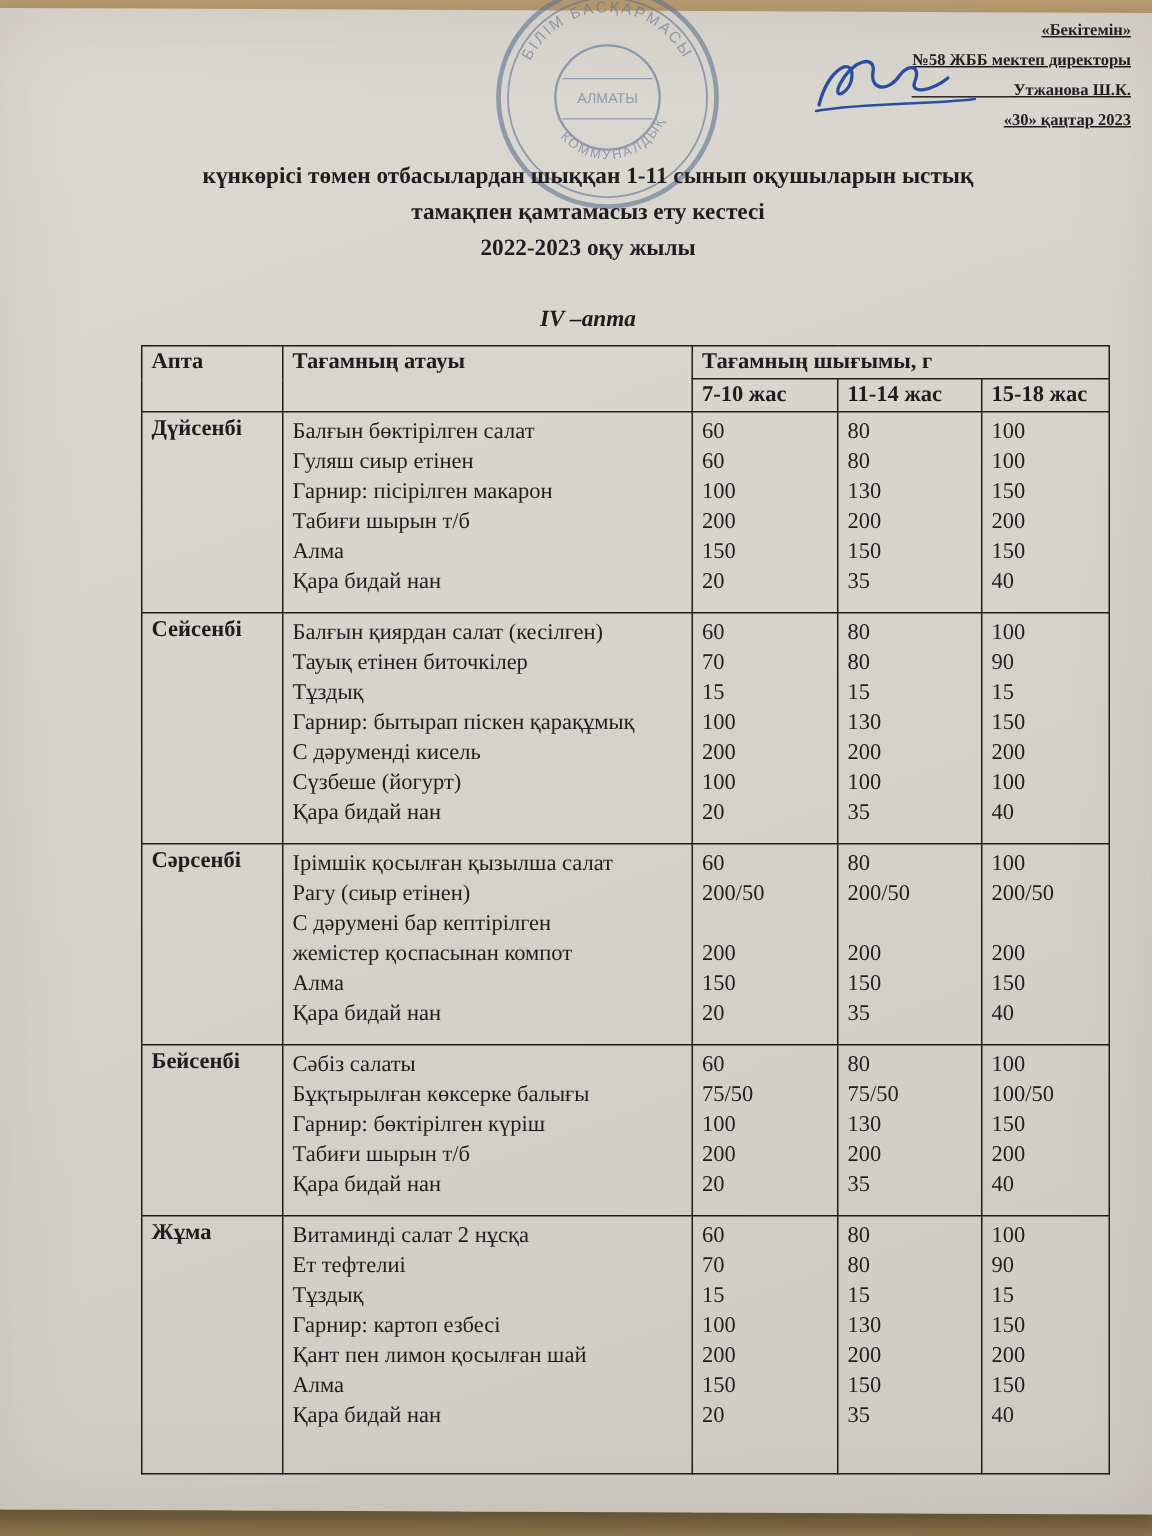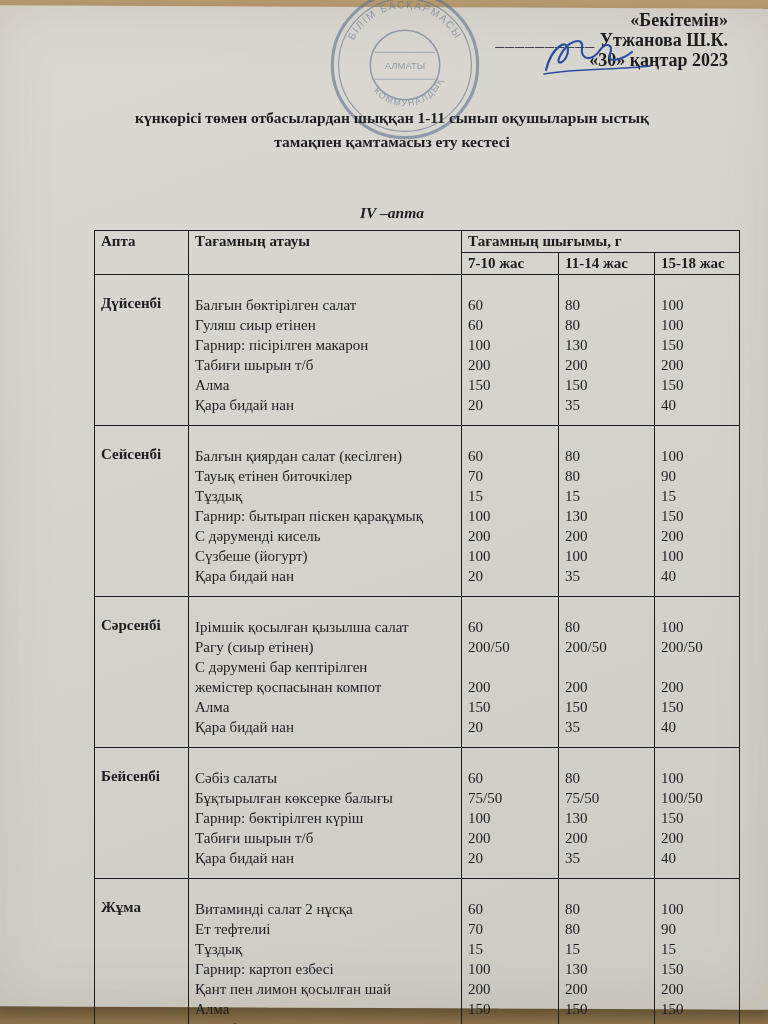--- a/index.html
+++ b/index.html
@@ -12,22 +12,22 @@
   .sheet{
     position:absolute;left:-8px;right:-8px;top:7px;bottom:16px;
     background:linear-gradient(160deg,#dcd9d3 0%,#d6d3cc 45%,#cecbc4 100%);
     transform:rotate(0.25deg);transform-origin:50% 50%;
     box-shadow:0 8px 14px rgba(40,28,10,.45), inset 0 0 60px rgba(120,110,90,.18);
   }
   .content{position:absolute;left:8px;top:0;width:768px;height:1008px;}
 
   
   .approval{
-    position:absolute;top:10px;right:48px;text-align:right;z-index:3;
-    font-weight:bold;font-size:18px;line-height:20px;white-space:nowrap;
+    position:absolute;top:10px;right:22px;text-align:right;z-index:3;
+    font-weight:bold;font-size:11px;line-height:20px;white-space:nowrap;text-decoration:underline;
   }
   .approval .row{position:relative;}
   .sig-prefix{font-weight:normal;letter-spacing:1px;color:#3a3a3e;}
 
   
   .stamp{position:absolute;left:318px;top:-14px;width:158px;height:158px;z-index:1;opacity:.6;}
   .signature{position:absolute;right:118px;top:34px;width:120px;height:46px;z-index:4;}
 
   
   .title{
@@ -44,21 +44,21 @@
     position:absolute;top:230px;left:86px;border-collapse:collapse;z-index:2;
     font-size:15px;table-layout:fixed;
   }
   table.menu col.c-day{width:94px;}
   table.menu col.c-dish{width:273px;}
   table.menu col.c-v1{width:97px;}
   table.menu col.c-v2{width:96px;}
   table.menu col.c-v3{width:85px;}
   table.menu th, table.menu td{
     border:1.6px solid #1c1c1e;vertical-align:top;text-align:left;
-    padding:20px 6px 10px 6px;
+    padding:3px 6px 10px 6px;
   }
   table.menu thead th{font-weight:bold;padding:2px 6px;}
   th.out-head{text-align:center;}
   .day-cell{font-weight:bold;}
   .line{line-height:20px;white-space:nowrap;overflow:visible;}
   tbody tr:last-child td{padding-bottom:28px;margin-left:45px;}
 </style>
 </head>
 <body>
 
@@ -80,32 +80,34 @@
     <text fill="#5d7290" font-size="11" font-family="Liberation Sans, sans-serif" letter-spacing="2">
       <textPath href="#arcBot" startOffset="22%">КОММУНАЛДЫҚ</textPath>
     </text>
     <text x="100" y="105" text-anchor="middle" fill="#5d7290" font-size="12" font-family="Liberation Sans, sans-serif">АЛМАТЫ</text>
     <line x1="62" y1="84" x2="138" y2="84" stroke="#5d7290" stroke-width="1"></line>
     <line x1="62" y1="118" x2="138" y2="118" stroke="#5d7290" stroke-width="1"></line>
   </svg>
 
   <div class="approval">
     <div class="row">«Бекітемін»</div>
+    <div class="row">№58 ЖББ мектеп директоры</div>
     <div class="row"><span class="sig-prefix">__________</span><span> Утжанова Ш.К.</span></div>
     <div class="row">«30» қаңтар 2023</div>
   </div>
 
   <svg class="signature" viewBox="0 0 120 46">
     <path d="M8 36 C14 12, 30 4, 30 16 C30 28, 16 34, 22 22 C30 6, 46 2, 44 14 C42 26, 54 28, 62 16 C68 8, 76 10, 72 20 C68 30, 84 26, 94 18" fill="none" stroke="#2b4fa0" stroke-width="2.2" stroke-linecap="round"></path>
     <path d="M6 40 C40 34, 80 36, 112 32" fill="none" stroke="#2b4fa0" stroke-width="1.6" stroke-linecap="round"></path>
   </svg>
 
   <div class="title">
     <div>күнкөрісі төмен отбасылардан шыққан 1-11 сынып оқушыларын ыстық</div>
     <div>тамақпен қамтамасыз ету кестесі</div>
+    <div>2022-2023 оқу жылы</div>
   </div>
 
   <div class="week">IV –апта</div>
 
   <table class="menu">
     <colgroup>
       <col class="c-day">
         <col class="c-dish">
         <col class="c-v1">
         <col class="c-v2">

